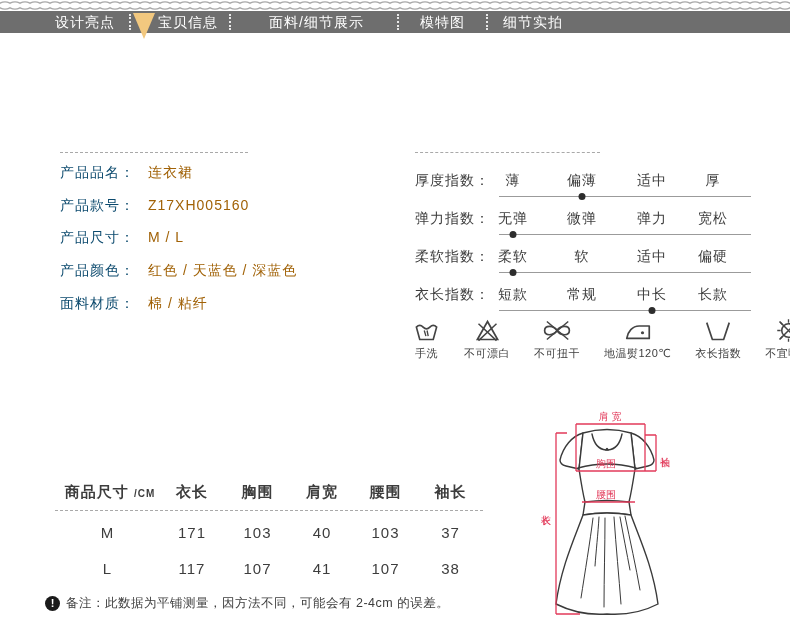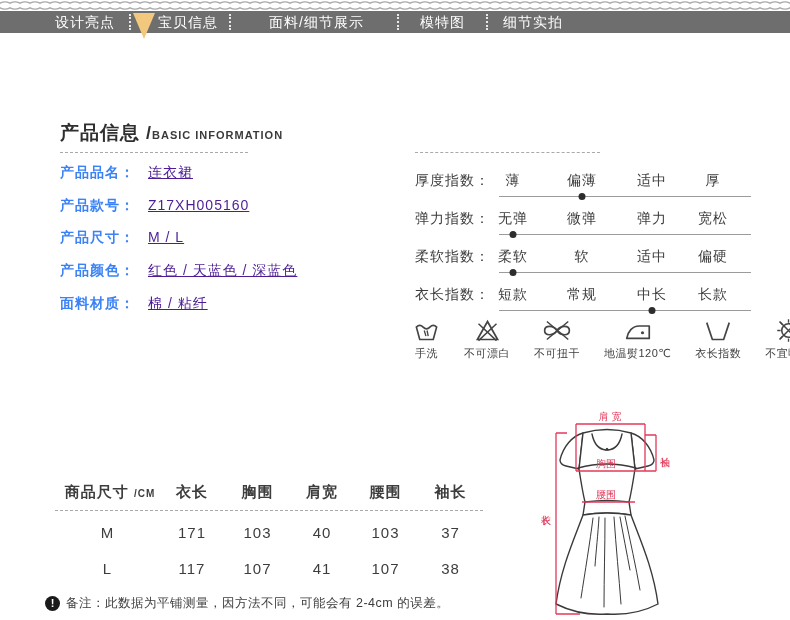--- a/index.html
+++ b/index.html
@@ -17,22 +17,22 @@
   .nav-arrow { position:absolute; top:13px; width:0; height:0; border-left:11px solid transparent; border-right:11px solid transparent; border-top:26px solid #f2c87f; }
 
   
   .sec-title { position:absolute; font-size:19px; font-weight:bold; color:#2f2f2f; letter-spacing:1px; white-space:nowrap; }
   .sec-title .slash { font-weight:bold; font-size:18px; }
   .sec-title .en { font-size:11px; font-weight:bold; letter-spacing:1px; color:#3a3a3a; }
   .sec-dash { position:absolute; border-top:1px dashed #a9a9a9; height:0; }
 
   
   .info-row { position:absolute; left:60px; font-size:14px; letter-spacing:1px; white-space:nowrap; }
-  .info-row .lbl { display:inline-block; width:88px; color:#3b82f6;font-weight:bold; }
-  .info-row .val { color:#4c1d95;text-decoration:underline; }
+  .info-row .lbl { display:inline-block; width:88px; color:#0c4a6e; }
+  .info-row .val { color:#a16207; }
 
   
   .param-row { position:absolute; left:415px; height:36px; }
   .param-label { position:absolute; left:0; top:0; font-size:14px; letter-spacing:1px; white-space:nowrap; }
   .param-scale { position:absolute; left:84px; top:0; width:252px; height:34px; }
   .opt { position:absolute; top:0; transform:translateX(-50%); font-size:14px; letter-spacing:1px; white-space:nowrap; }
   .scale-line { position:absolute; left:0; top:24px; width:252px; height:1px; background:#9b9b9b; }
   .scale-dot { position:absolute; top:21px; width:7px; height:7px; border-radius:50%; background:#2d2d2d; transform:translateX(-50%); }
 
   
@@ -78,23 +78,20 @@
     <div class="nav-tab" style="left:158px">宝贝信息</div>
     <div class="nav-sep" style="left:229px"></div>
     <div class="nav-tab" style="left:269px">面料/细节展示</div>
     <div class="nav-sep" style="left:397px"></div>
     <div class="nav-tab" style="left:420px">模特图</div>
     <div class="nav-sep" style="left:486px"></div>
     <div class="nav-tab" style="left:503px">细节实拍</div>
   </div>
   <div class="nav-arrow" style="left:133px"></div>
 
-  <div class="sec-title" style="left:60px; top:120px">
-    <span>产品信息</span><span class="slash"> </span><span class="slash">/</span><span class="en">BASIC INFORMATION</span>
-  </div>
   <div class="sec-dash" style="left:60px; top:152px; width:188px"></div>
 
   <div class="info-row" style="top:164px">
     <span class="lbl">产品品名：</span><span class="val">连衣裙</span>
   </div>
   <div class="info-row" style="top:197px">
     <span class="lbl">产品款号：</span><span class="val">Z17XH005160</span>
   </div>
   <div class="info-row" style="top:229px">
     <span class="lbl">产品尺寸：</span><span class="val">M / L</span>

